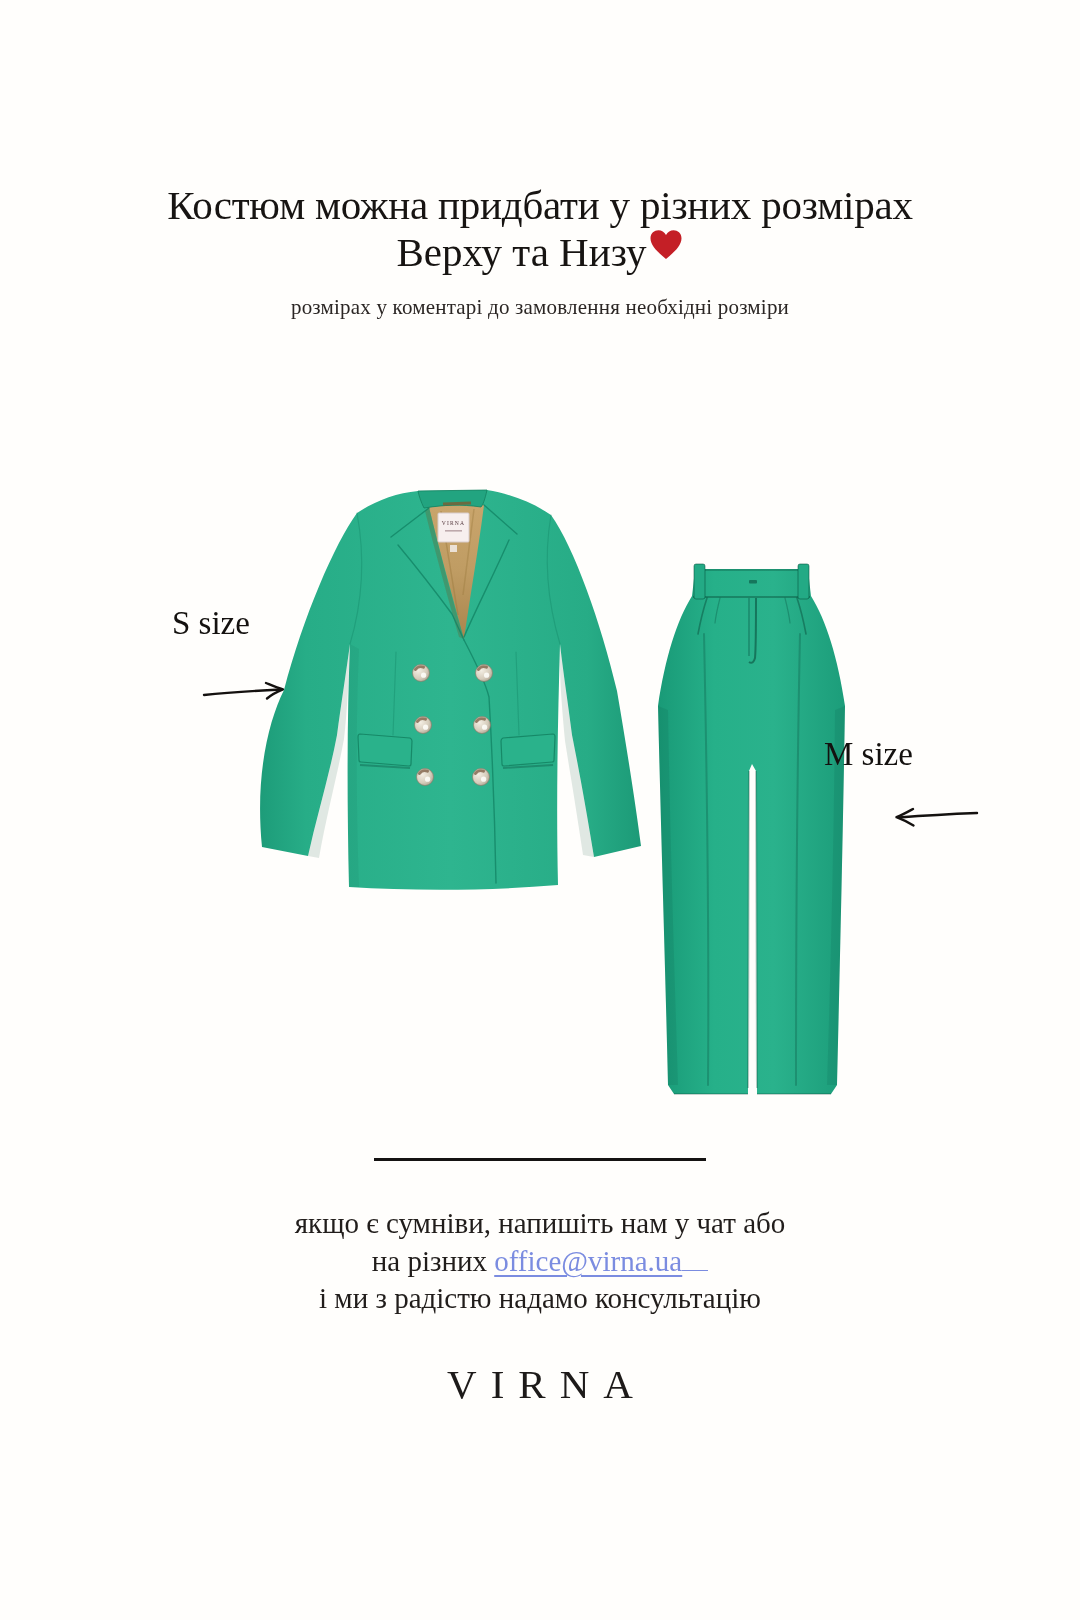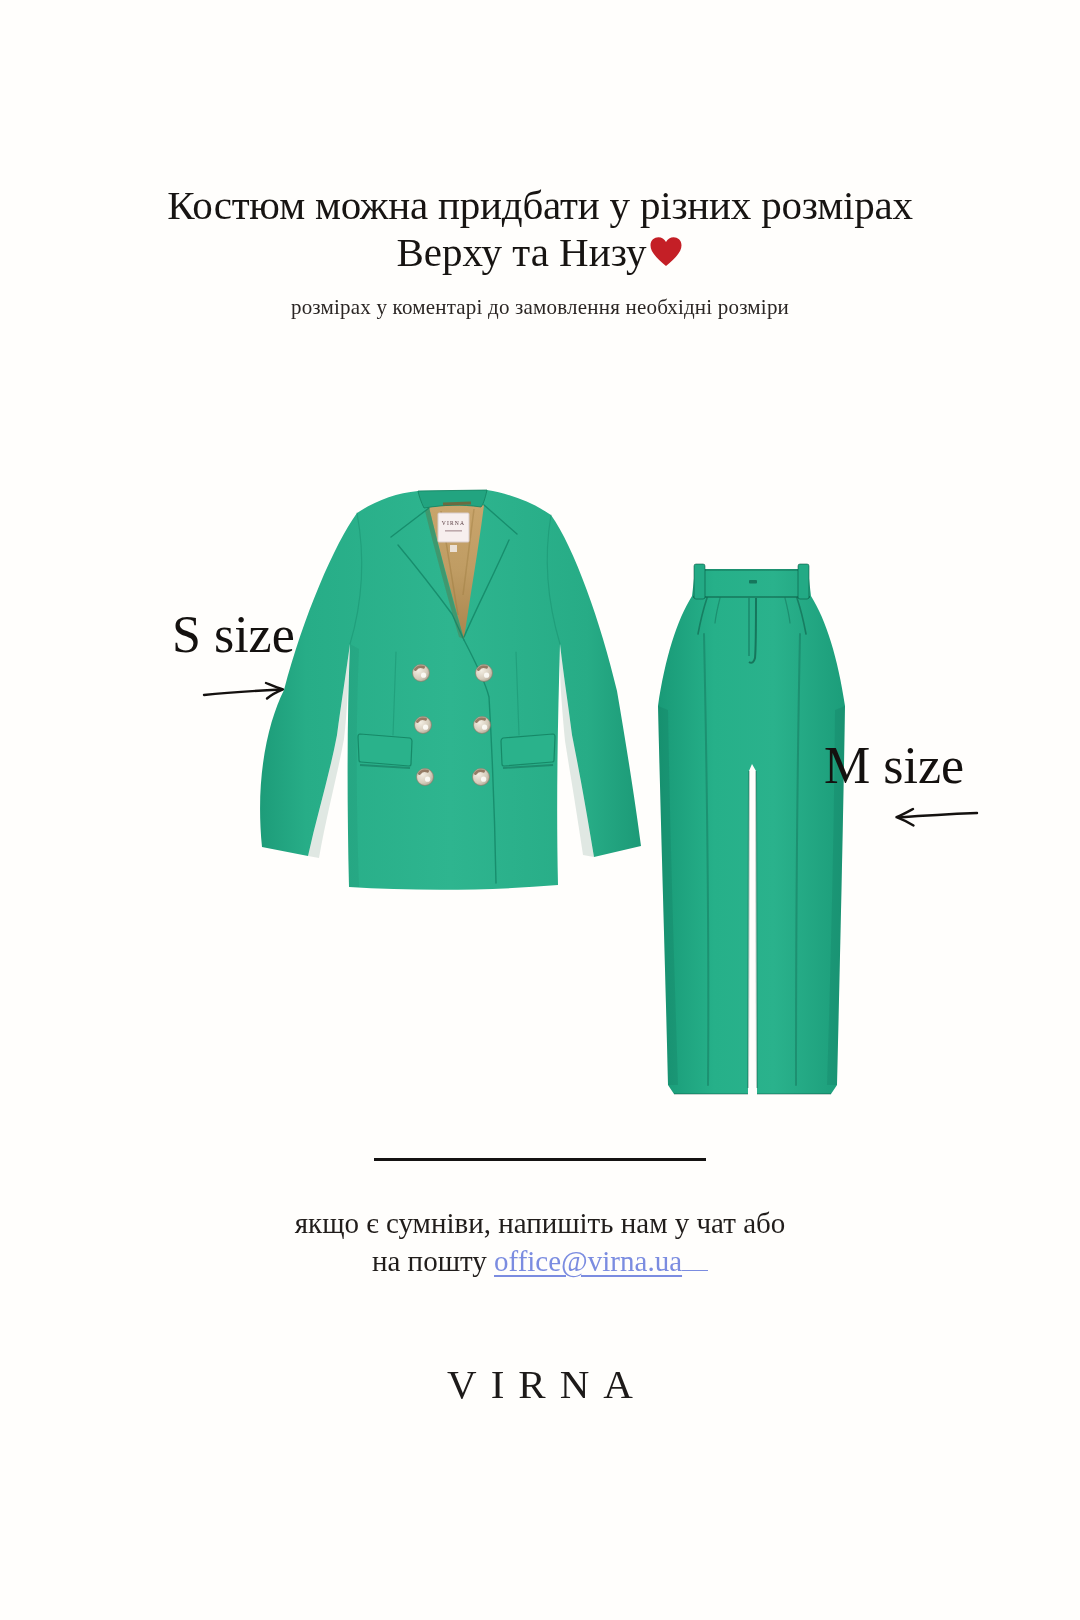--- a/index.html
+++ b/index.html
@@ -15,33 +15,33 @@
 
   
   .title-line1 {
     top:181px; left:0; width:1080px;
     text-align:center;
     font-size:41px; letter-spacing:-0.2px;
     color:#171412;
   }
   .title-line2-row {
     top:231px; left:0; width:1080px;
-    display:flex; justify-content:center; align-items:center;
+    display:flex; justify-content:center; align-items:flex-start;
   }
   .title-line2-row .t2 { font-size:41px; color:#171412; line-height:1.05; }
   .heart-svg { margin-top:-2px; margin-left:3px; }
   .subtitle {
     top:295px; left:0; width:1080px;
     text-align:center;
     font-size:21px; letter-spacing:0.2px;
     color:#2b2624;
   }
 
   
-  .size-label { font-size:52px; color:#14110f; }
+  .size-label { font-size:33px; color:#14110f; }
   .s-size { top:605px; left:172px; }
   .m-size { top:736px; left:824px; }
   .arrow-svg { display:block; }
 
   
   .divider {
     top:1158px; left:374px; width:332px; height:3px;
     background:#151312;
   }
   .contact {
@@ -243,18 +243,19 @@
 <svg class="abs arrow-svg" style="top:804px; left:892px;" width="88" height="24" viewBox="0 0 88 24">
   <path d="M7,13.5 C32,11.5 58,10 85,9" stroke="#14110f" stroke-width="2.4" fill="none" stroke-linecap="round"></path>
   <path d="M21,5 C15.5,8 10.5,10.8 4.5,13.2 C10.5,15.5 16,18.2 21.5,21.5" stroke="#14110f" stroke-width="2.4" fill="none" stroke-linecap="round" stroke-linejoin="round"></path>
 </svg>
 
 <div class="abs divider"></div>
 
 <div class="abs contact">
   <div>якщо є сумніви, напишіть нам у чат або</div>
   <div>
-    <span>на пошту</span>
+    <span>на різних</span>
     <a href="#">office@virna.ua</a><span class="link-tail"></span>
   </div>
+  <div>і ми з радістю надамо консультацію</div>
 </div>
 
 <div class="abs brand-logo">VIRNA</div>
 
 </body></html>

